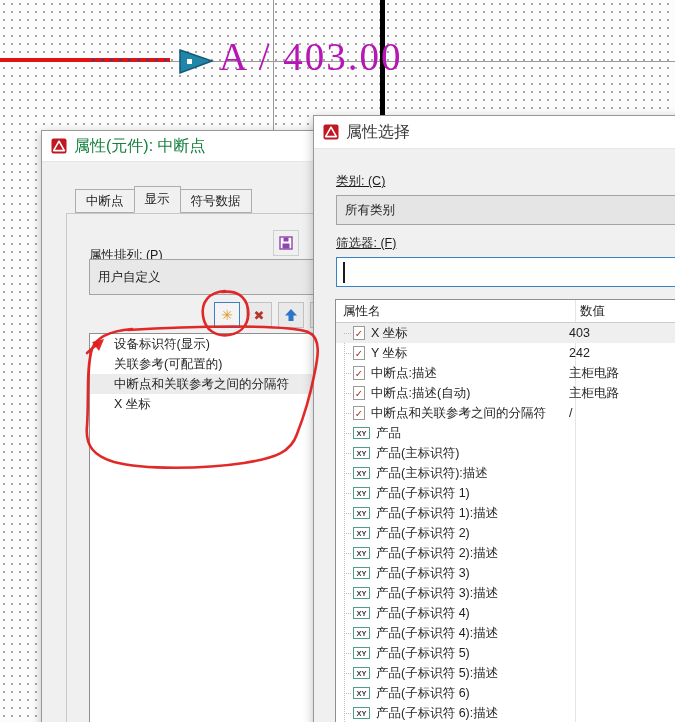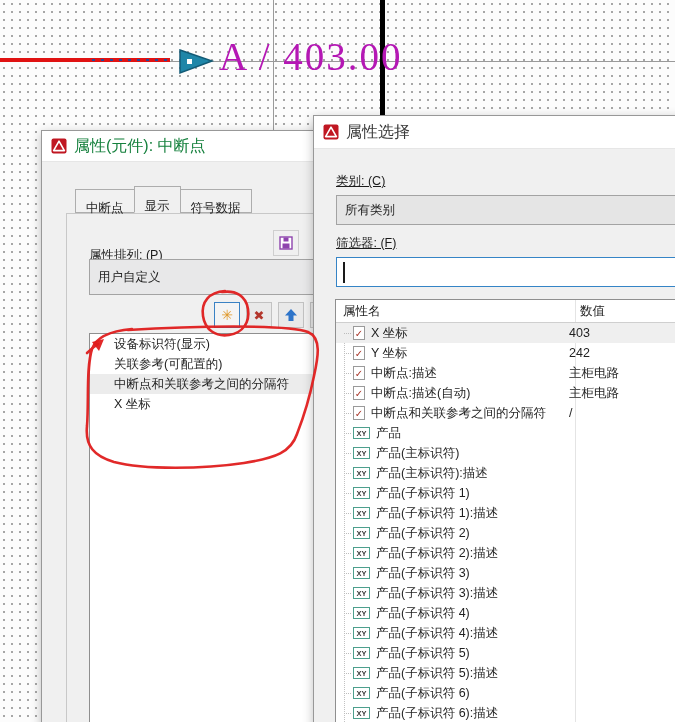--- a/index.html
+++ b/index.html
@@ -30,21 +30,21 @@
   .title-text { font-size:16px; }
   .combo { border:1px solid #a3a3a3; background:#e8e8e9; display:flex; align-items:center;
     padding-left:8px; position:absolute; }
   .lbl { position:absolute; color:#1c1c1c;text-decoration:underline; }
   .btn { position:absolute; width:26px; height:26px; display:flex; align-items:center;
     justify-content:center; background:#e9e9e9; border:1px solid #c2c2c2; }
   
   .dlg-left { left:41px; top:130px; width:300px; height:600px; }
   .dlg-left .title-text { color:#15803d; }
   .tabs { position:absolute; left:33px; top:55px; display:flex; align-items:flex-end; z-index:2; }
-  .tab { height:24px; line-height:23px; padding:7px 10px; background:#f1f1f1;
+  .tab { height:24px; line-height:23px; padding:0 10px; background:#f1f1f1;
     border:1px solid #adadad; margin-right:-1px; }
   .tab.active { height:27px; line-height:25px; background:#f0f0f0; border-bottom:1px solid #f0f0f0; }
   .pane { position:absolute; left:24px; top:82px; right:0; bottom:0;
     border:1px solid #c8c8c8; border-right:none; border-bottom:none; background:#f0f0f0; }
   .arr-label { left:47px; top:116px; }
   .save-btn { left:231px; top:99px; background:#f0f0f0; border-color:#cfcfcf; }
   .arr-combo { left:47px; top:128px; width:252px; height:36px; }
   .btn-new { left:172px; top:171px; background:#f4f4f4; border-color:#3a82c4; }
   .btn-del { left:204px; top:171px; }
   .btn-up  { left:236px; top:171px; }

